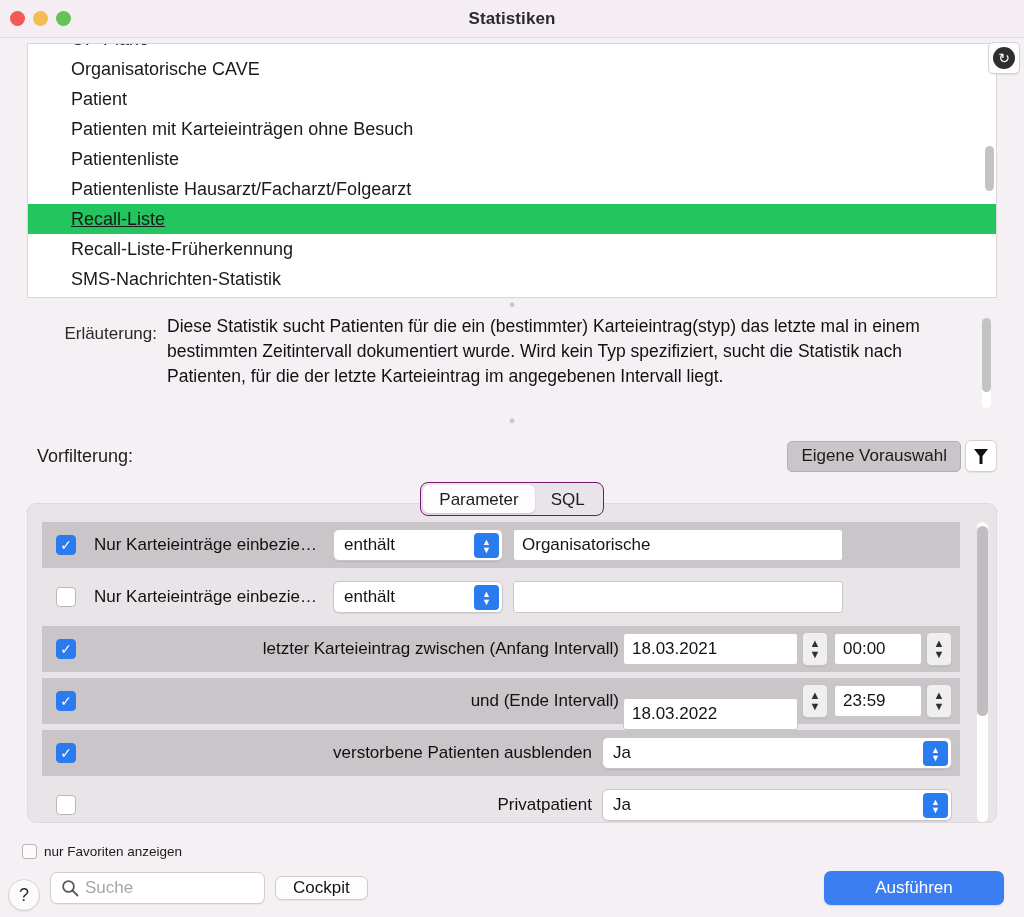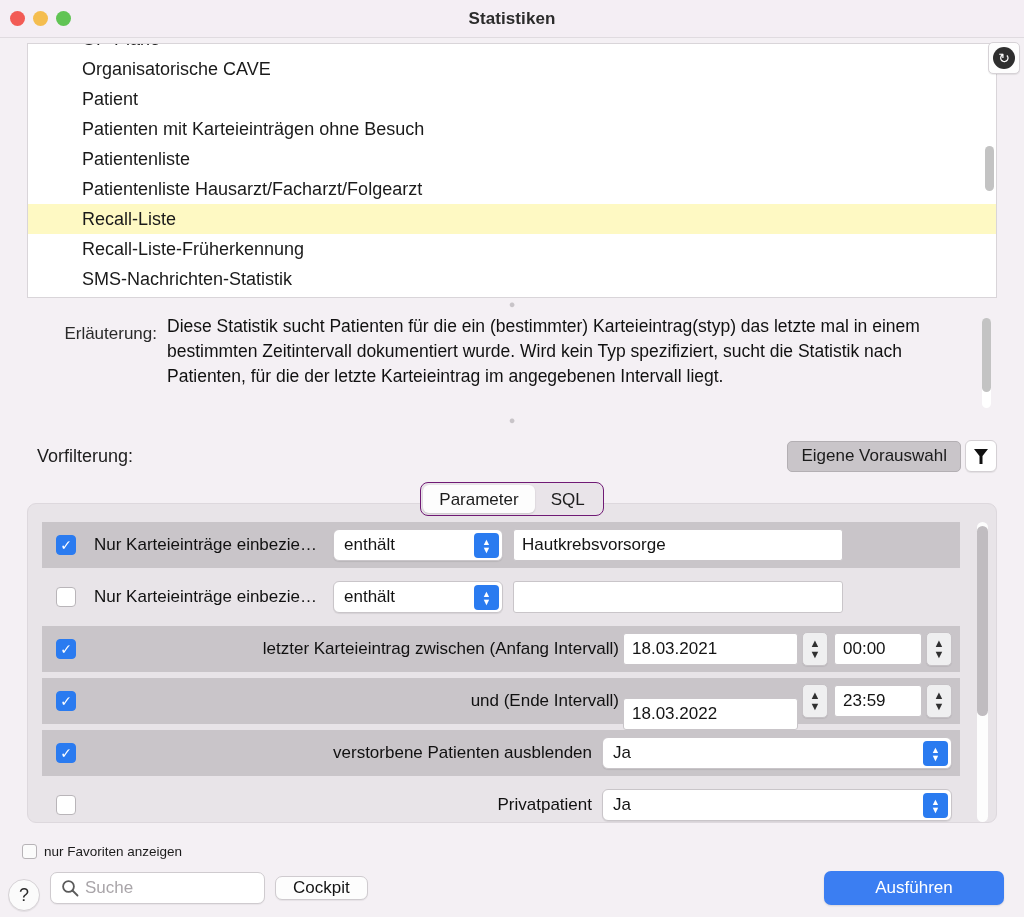--- a/index.html
+++ b/index.html
@@ -65,25 +65,25 @@
     height: 255px;
     background: #ffffff;
     border: 1px solid #d9d5d9;
     overflow: hidden;
   }
   .list-inner {
     position: absolute; left: 0; right: 0; top: -20px;
   }
   .list-row {
     height: 30px; line-height: 30px;
-    padding-left: 54px;
+    padding-left: 43px;
     font-size: 18px; color: #1a1a1a;
     white-space: nowrap; overflow: hidden;
   }
-  .list-row.selected { background: #fef9c3; }
+  .list-row.selected { background: #22c55e; text-decoration: underline; }
 
   
   .list-sb {
     position: absolute; right: 2px; top: 2px;
     width: 9px; height: 251px;
   }
   .list-sb-thumb {
     position: absolute; left: 0; top: 100px;
     width: 9px; height: 45px;
     background: #c3c3c3; border-radius: 5px;
@@ -404,21 +404,21 @@
   <div class="param-panel">
     <div class="param-scroll">
 
       <div class="prow shaded">
         <div class="cb on">✓</div>
         <div class="plabel">Nur Karteieinträge einbezie…</div>
         <div class="popup" style="width:170px; margin-left:16px;">
           <span>enthält</span>
           <span class="popup-arrow">▲<br>▼</span>
         </div>
-        <div class="textfield" style="width:330px; margin-left:10px;">Hautkrebsvorsorge</div>
+        <div class="textfield" style="width:330px; margin-left:10px;">Organisatorische</div>
       </div>
 
       <div class="prow plain">
         <div class="cb"></div>
         <div class="plabel">Nur Karteieinträge einbezie…</div>
         <div class="popup" style="width:170px; margin-left:16px;">
           <span>enthält</span>
           <span class="popup-arrow">▲<br>▼</span>
         </div>
         <div class="textfield" style="width:330px; margin-left:10px;"></div>

